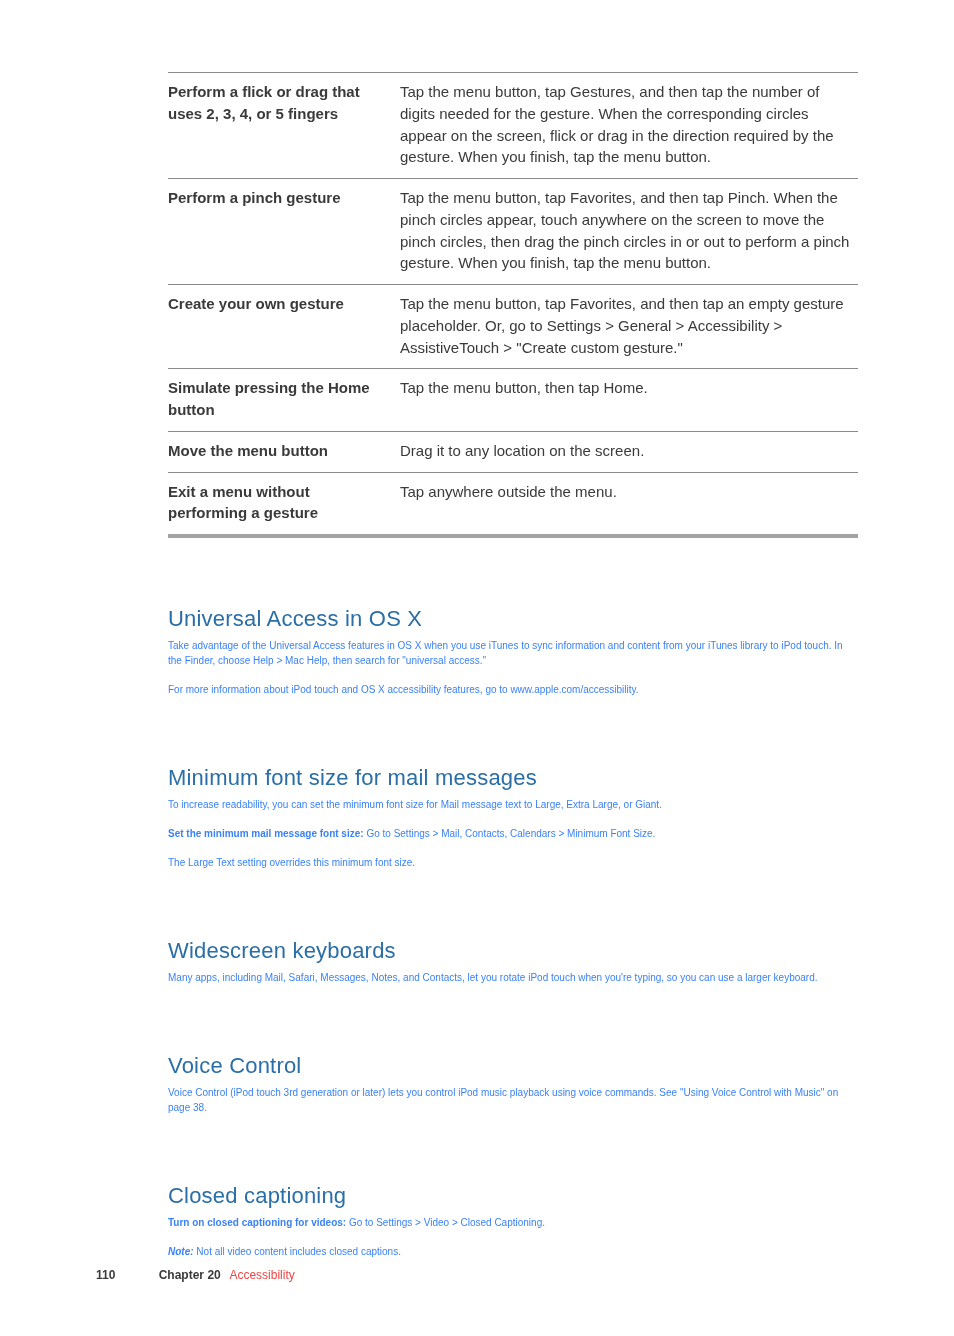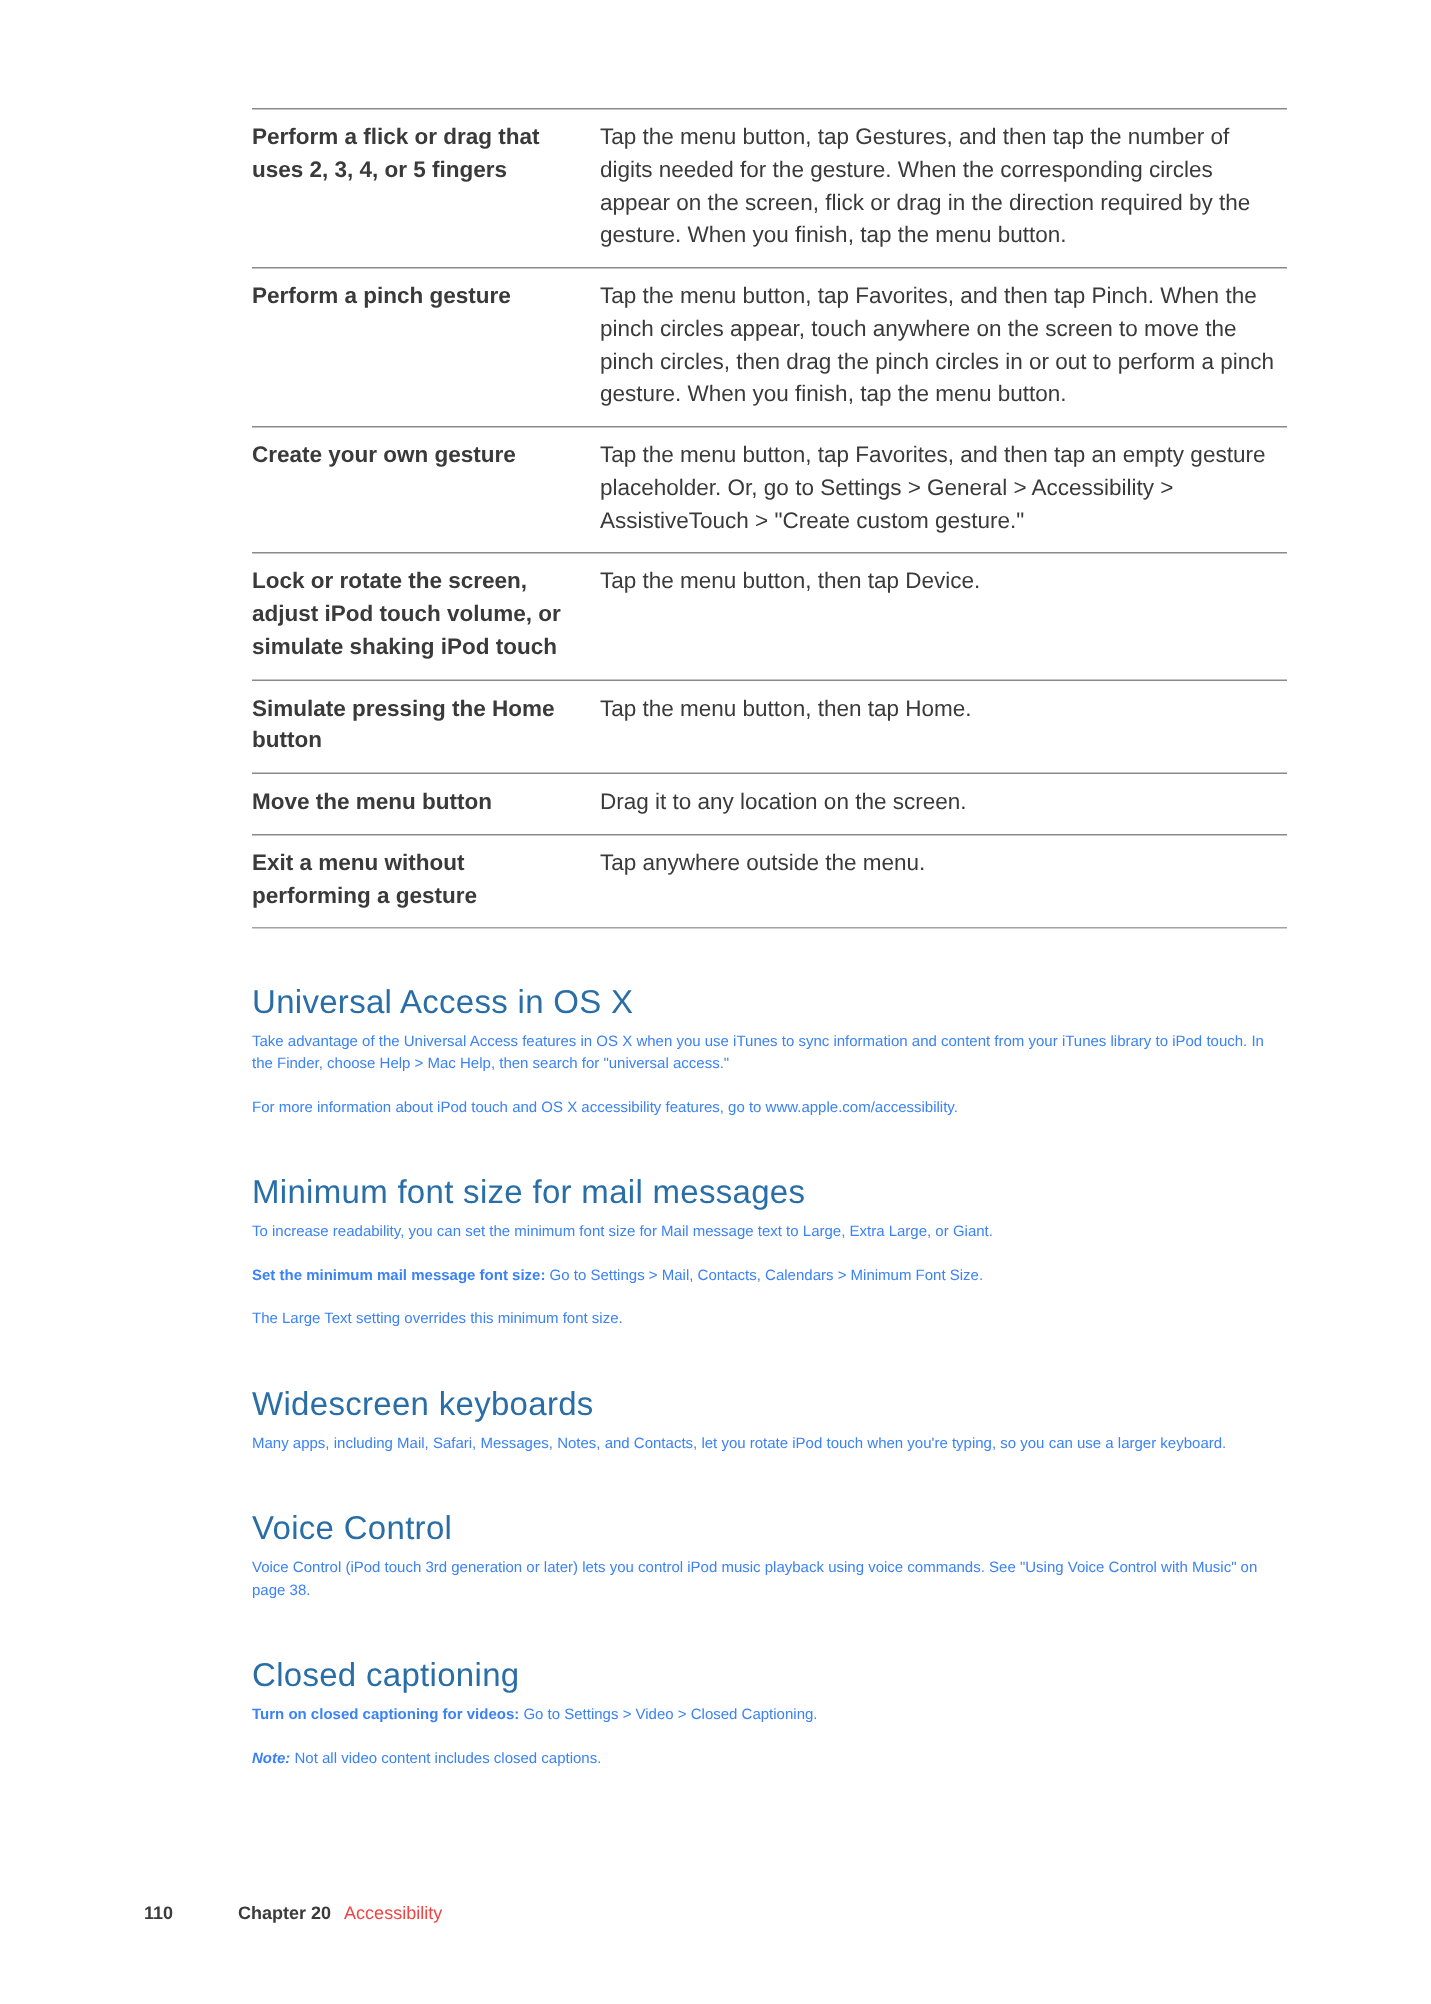--- a/index.html
+++ b/index.html
@@ -17,40 +17,40 @@
   table {
     width: 100%;
     border-collapse: collapse;
     font-size: 15px;
     line-height: 1.45;
   }
   table tr {
     border-top: 1px solid #8a8a8a;
   }
   table tr:last-child {
-    border-bottom: 1px solid #a3a3a3;
+    border-bottom: 4px solid #a3a3a3;
   }
   table td {
     vertical-align: top;
     padding: 8px 8px 10px 0;
   }
   table td.col-left {
     width: 232px;
     font-weight: 600;
     color: #3a3a3a;
     padding-right: 12px;
   }
   table td.col-right {
     color: #3a3a3a;
   }
   h2.section {
     font-size: 22px;
     font-weight: 400;
     color: #2a6ea7;
-    margin-top: 36px;
+    margin-top: 68px;
     margin-bottom: 6px;
     letter-spacing: 0.2px;
   }
   h2.section.first { }
   p.body {
     font-size: 10px;
     line-height: 1.5;
     color: #3b82f6;
     margin-bottom: 14px;
   }
@@ -78,24 +78,20 @@
       <td class="col-left">Perform a flick or drag that uses 2, 3, 4, or 5 fingers</td>
       <td class="col-right">Tap the menu button, tap Gestures, and then tap the number of digits needed for the gesture. When the corresponding circles appear on the screen, flick or drag in the direction required by the gesture. When you finish, tap the menu button.</td>
     </tr>
     <tr>
       <td class="col-left">Perform a pinch gesture</td>
       <td class="col-right">Tap the menu button, tap Favorites, and then tap Pinch. When the pinch circles appear, touch anywhere on the screen to move the pinch circles, then drag the pinch circles in or out to perform a pinch gesture. When you finish, tap the menu button.</td>
     </tr>
     <tr>
       <td class="col-left">Create your own gesture</td>
       <td class="col-right">Tap the menu button, tap Favorites, and then tap an empty gesture placeholder. Or, go to Settings &gt; General &gt; Accessibility &gt; AssistiveTouch &gt; "Create custom gesture."</td>
-    </tr>
-    <tr>
-      <td class="col-left">Lock or rotate the screen, adjust iPod touch volume, or simulate shaking iPod touch</td>
-      <td class="col-right">Tap the menu button, then tap Device.</td>
     </tr>
     <tr>
       <td class="col-left">Simulate pressing the Home button</td>
       <td class="col-right">Tap the menu button, then tap Home.</td>
     </tr>
     <tr>
       <td class="col-left">Move the menu button</td>
       <td class="col-right">Drag it to any location on the screen.</td>
     </tr>
     <tr>

